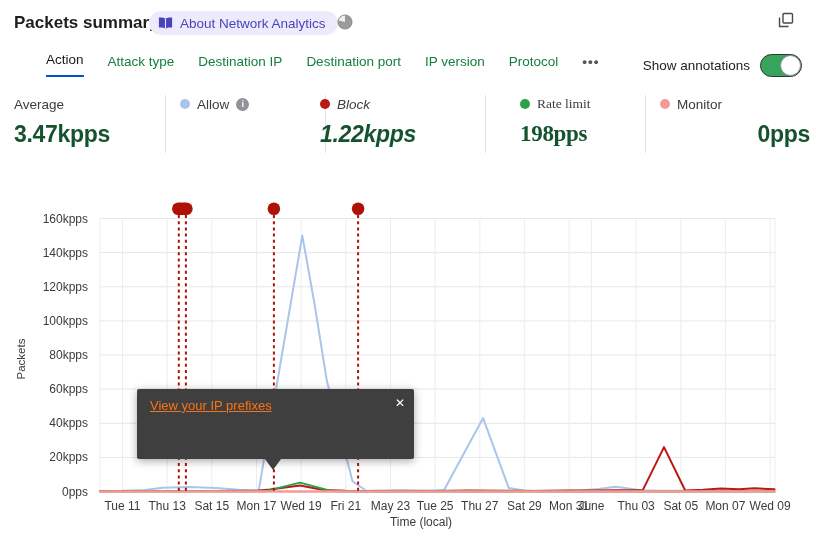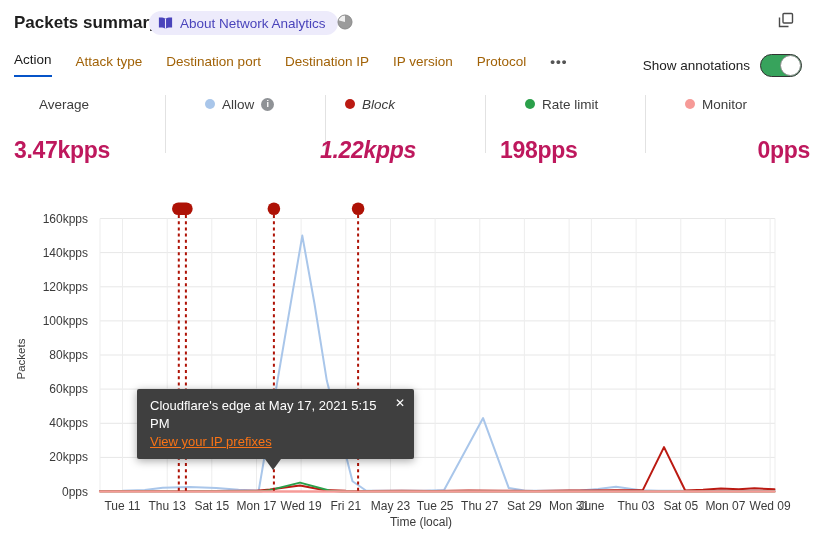--- a/index.html
+++ b/index.html
@@ -11,39 +11,39 @@
   .header { position:absolute; left:0; top:0; width:816px; height:44px; }
   .title { position:absolute; left:14px; top:13px; font-size:17px; font-weight:bold; color:#1e1e1e; }
   .badge { position:absolute; left:149px; top:11px; height:24px; display:flex; align-items:center; gap:7px;
            background:#edebfb; border-radius:12px; padding:0 12px 0 9px; font-size:13.5px; color:#4a44bb;
            text-decoration:none; cursor:pointer;justify-content:center; }
   .pie-ic { position:absolute; left:337px; top:14px; width:16px; height:16px; cursor:pointer; }
   .copy-ic { position:absolute; right:22px; top:12px; width:16px; height:16px; cursor:pointer; }
 
   
   .tabrow { position:absolute; left:14px; right:14px; top:52px; height:30px; }
-  .tabs { display:flex; gap:24px; align-items:flex-end; }
-  .tab { font-size:13.5px; color:#a16207; padding-bottom:8px; cursor:pointer; white-space:nowrap; }
+  .tabs { display:flex; gap:24px; align-items:flex-end;margin-left:32px; }
+  .tab { font-size:13.5px; color:#15803d; padding-bottom:8px; cursor:pointer; white-space:nowrap; }
   .tab.active { color:#1a1a1a; border-bottom:2.5px solid #0553c8; }
   .tab.more { font-weight:bold; letter-spacing:1px; color:#555; }
   .annot { position:absolute; right:0; top:2px; display:flex; align-items:center; gap:10px;text-align:center; }
   .annot-label { font-size:13.5px; color:#222; }
   .switch { width:42px; height:23px; border-radius:12px; background:#37a35c; border:1px solid #333;
             position:relative; cursor:pointer; }
   .knob { position:absolute; right:0px; top:0px; width:21px; height:21px; border-radius:50%;
           background:#fff; border:1px solid #8a8a8a; }
 
   
   .stats { position:absolute; left:0; top:95px; width:816px; height:70px; }
   .stat { position:absolute; top:0; width:150px; }
-  .stat-head { display:flex; align-items:center; gap:7px; font-size:13.5px; color:#3d3d3d; height:18px;margin-left:25px; }
+  .stat-head { display:flex; align-items:center; gap:7px; font-size:13.5px; color:#3d3d3d; height:18px; }
   .dot { width:10px; height:10px; border-radius:50%; display:inline-block; }
   .info { width:13px; height:13px; border-radius:50%; background:#8f9296; color:#fff; font-size:9px;
           font-weight:bold; display:inline-flex; align-items:center; justify-content:center; cursor:pointer; }
-  .stat-value { margin-top:24px; font-size:23px; font-weight:bold; color:#be185d; letter-spacing:-0.3px; }
+  .stat-value { margin-top:8px; font-size:23px; font-weight:bold; color:#14532d; letter-spacing:-0.3px; }
   .vdiv { position:absolute; top:0; width:1px; height:58px; background:#e2e2e2; }
 
   
   .chartwrap { position:absolute; left:0; top:196px; width:816px; height:349px; }
   svg text { font-family:"Liberation Sans", sans-serif; }
 
   
   .tooltip { position:absolute; left:137px; top:193px; width:277px; height:70px; background:#3f3f3f;
              border-radius:2px; color:#fff; font-size:13px; padding:8px 26px 8px 13px;
              box-shadow:0 2px 8px rgba(0,0,0,0.35); line-height:18px; }
@@ -83,22 +83,22 @@
           <rect x="5" y="1.5" width="9.5" height="9.5" rx="1"></rect>
           <path d="M10.5 14.5 H1.5 V5.5"></path>
         </svg>
     </span>
   </div>
 
   <div class="tabrow">
     <nav class="tabs" id="tabs">
         <div class="tab active">Action</div>
         <div class="tab">Attack type</div>
+        <div class="tab">Destination IP</div>
         <div class="tab">Destination port</div>
-        <div class="tab">Destination IP</div>
         <div class="tab">IP version</div>
         <div class="tab">Protocol</div>
         <div class="tab more">•••</div>
       </nav>
     <div class="annot">
       <span class="annot-label">Show annotations</span>
       <div class="switch">
         <div class="knob"></div>
       </div>
     </div>
@@ -121,21 +121,21 @@
       </div>
       <div class="vdiv" style="left: 325px;"></div>
       <div class="stat" style="left: 320px; font-style: italic;">
         <div class="stat-head">
           <span class="dot" style="background:#bb1a12"></span>
           <span>Block</span>
         </div>
         <div class="stat-value">1.22kpps</div>
       </div>
       <div class="vdiv" style="left: 485px;"></div>
-      <div class="stat" style="left: 500px;">
+      <div class="stat" style="left: 520px; font-family: Liberation Serif, serif;">
         <div class="stat-head">
           <span class="dot" style="background:#2aa04a"></span>
           <span>Rate limit</span>
         </div>
         <div class="stat-value">198pps</div>
       </div>
       <div class="vdiv" style="left: 645px;"></div>
       <div class="stat" style="left: 660px; text-align: right;">
         <div class="stat-head">
           <span class="dot" style="background:#f69a97"></span>
@@ -209,19 +209,18 @@
         <line x1="185.9" y1="19" x2="185.9" y2="295.5" stroke="#ae1206" stroke-width="2" stroke-dasharray="3 3.2"></line>
         <line x1="273.9" y1="19" x2="273.9" y2="295.5" stroke="#ae1206" stroke-width="2" stroke-dasharray="3 3.2"></line>
         <line x1="358.1" y1="19" x2="358.1" y2="295.5" stroke="#ae1206" stroke-width="2" stroke-dasharray="3 3.2"></line>
         <rect x="172.0" y="6.4" width="20.7" height="12.6" rx="6.3" fill="#ae1206"></rect>
         <circle cx="273.9" cy="12.7" r="6.3" fill="#ae1206"></circle>
         <circle cx="358.1" cy="12.7" r="6.3" fill="#ae1206"></circle>
       </svg>
 
     <div class="tooltip">
       <span class="tclose">✕</span>
-      <div>Cloudflare's edge at May 17, 2021 5:15 PM</div>
       <a class="tlink">View your IP prefixes</a>
       <div class="caret"></div>
     </div>
   </div>
 
 </div>
 
 </body></html>

